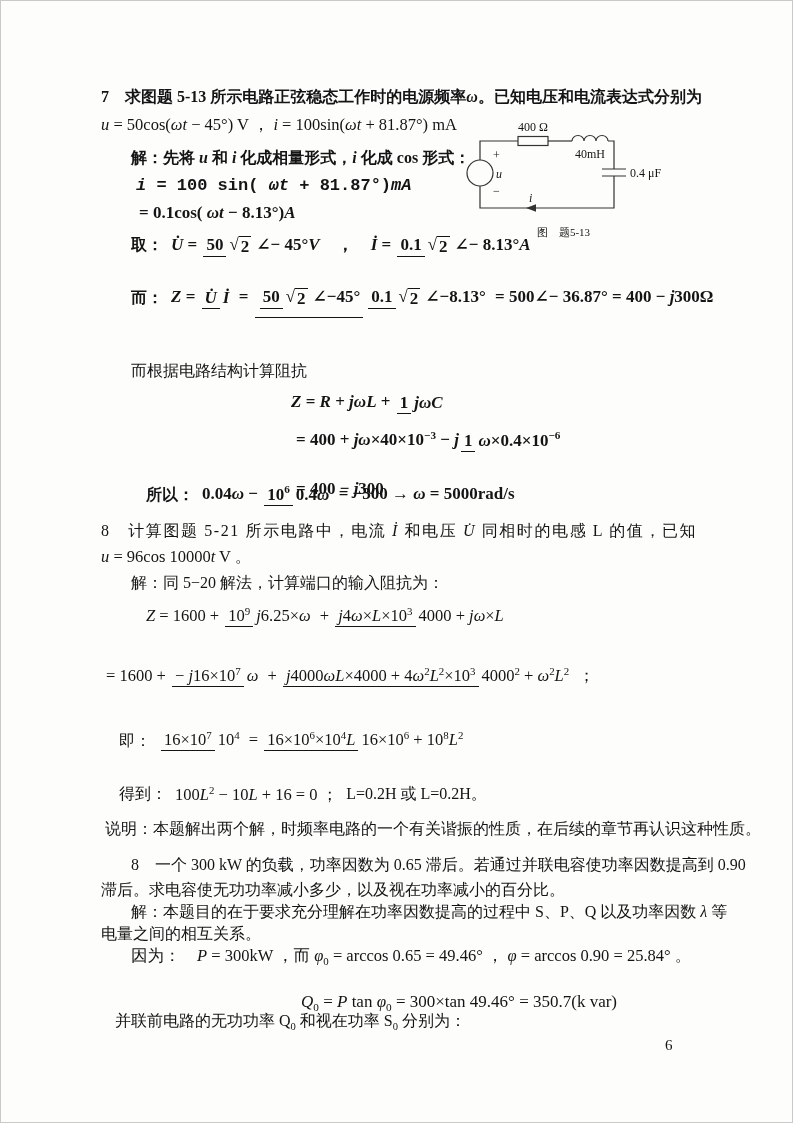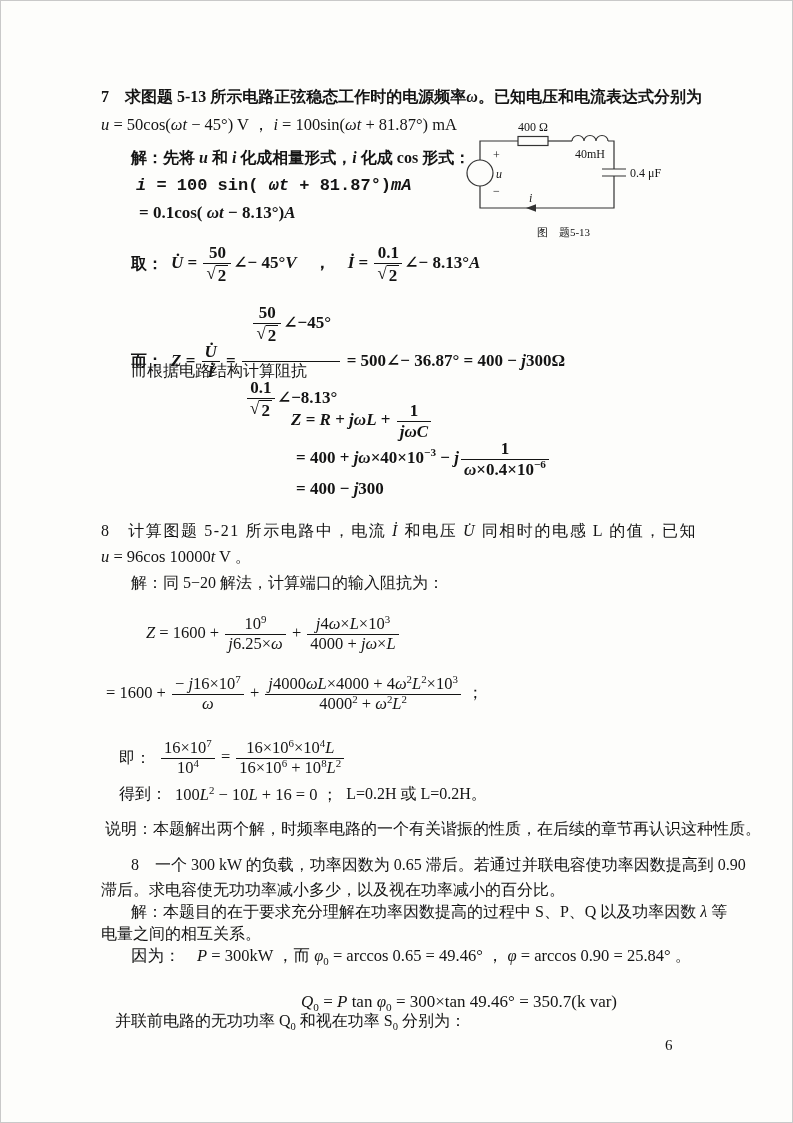--- a/index.html
+++ b/index.html
@@ -11,21 +11,21 @@
     padding-left:23px;
   }
   .block{position:absolute;font-size:16px;line-height:1.3;white-space:nowrap;}
   .eqrow{display:flex;align-items:center;gap:8px;}
   .bold{font-weight:bold;}
   .cjk-bold{font-weight:bold;}
   .math{font-size:16.5px;}
   .big{font-size:17px;}
   .spread{letter-spacing:1.6px;}
   
-  .frac{display:inline-flex;flex-direction:column;vertical-align:middle;text-align:center;margin:16px 2px;}
+  .frac{display:inline-flex;flex-direction:row;vertical-align:middle;text-align:center;margin:8px 2px;}
   .frac>.num{display:block;border-bottom:1.3px solid currentColor;padding:0 3px;line-height:1.15;}
   .frac>.den{display:block;padding:0 3px;line-height:1.15;}
   .m-sup{font-size:66%;vertical-align:super;line-height:0;}
   .m-sub{font-size:66%;vertical-align:sub;line-height:0;}
   .m-it{font-style:italic;}
   .m-sqrt{display:inline-flex;align-items:flex-start;}
   .m-sqrt>.radical{line-height:1.1;}
   .m-sqrt>.sqrt-arg{border-top:1.3px solid currentColor;padding:0 2px;line-height:1.15;}
   
   .circuit{position:absolute;left:455px;top:118px;}
@@ -114,20 +114,27 @@
   <div class="block math big bold" style="left:290px;top:384px;"><span class="m-it">Z</span> = <span class="m-it">R</span> + <span class="m-it">jωL</span> + <span class="frac">
         <span class="num">1</span>
         <span class="den"><span class="m-it">jωC</span></span>
       </span></div>
   <div class="block math big bold" style="left:295px;top:422px;">= 400 + <span class="m-it">jω</span>×40×10<span class="m-sup">−3</span> − <span class="m-it">j</span><span class="frac">
         <span class="num">1</span>
         <span class="den"><span class="m-it">ω</span>×0.4×10<span class="m-sup">−6</span></span>
       </span></div>
   <div class="block math big bold" style="left:295px;top:458px;margin-top:19px;">= 400 − <span class="m-it">j</span>300</div>
 
+  <div class="block eqrow bold" style="left:145px;top:476px;">
+    <span class="cjk-bold">所以：</span>
+    <span class="math big">0.04<span class="m-it">ω</span> − <span class="frac">
+          <span class="num">10<span class="m-sup">6</span></span>
+          <span class="den">0.4<span class="m-it">ω</span></span>
+        </span> = −300 → <span class="m-it">ω</span> = 5000rad/s</span>
+  </div>
 
   <div class="block spread" style="left:100px;top:520px;">8　计算图题 5-21 所示电路中，电流 <span class="m-it">İ</span> 和电压 <span class="m-it">U̇</span> 同相时的电感 L 的值，已知</div>
   <div class="block math" style="left:100px;top:545px;"><span class="m-it">u</span> = 96cos 10000<span class="m-it">t</span> V 。</div>
   <div class="block" style="left:130px;top:572px;">解：同 5−20 解法，计算端口的输入阻抗为：</div>
   <div class="block math" style="left:145px;top:598px;"><span class="m-it">Z</span> = 1600 + <span class="frac">
         <span class="num">10<span class="m-sup">9</span></span>
         <span class="den"><span class="m-it">j</span>6.25×<span class="m-it">ω</span></span>
       </span> + <span class="frac">
         <span class="num"><span class="m-it">j</span>4<span class="m-it">ω</span>×<span class="m-it">L</span>×10<span class="m-sup">3</span></span>
         <span class="den">4000 + <span class="m-it">jω</span>×<span class="m-it">L</span></span>

